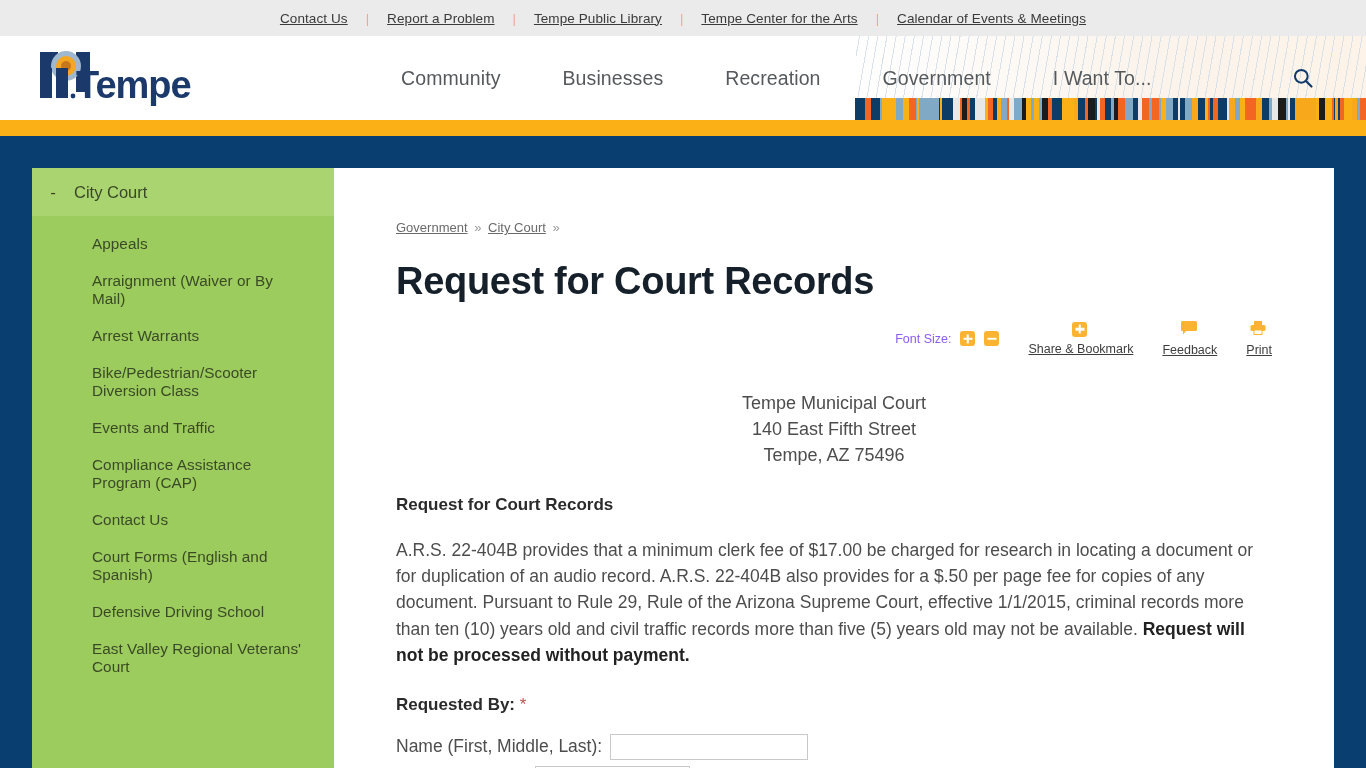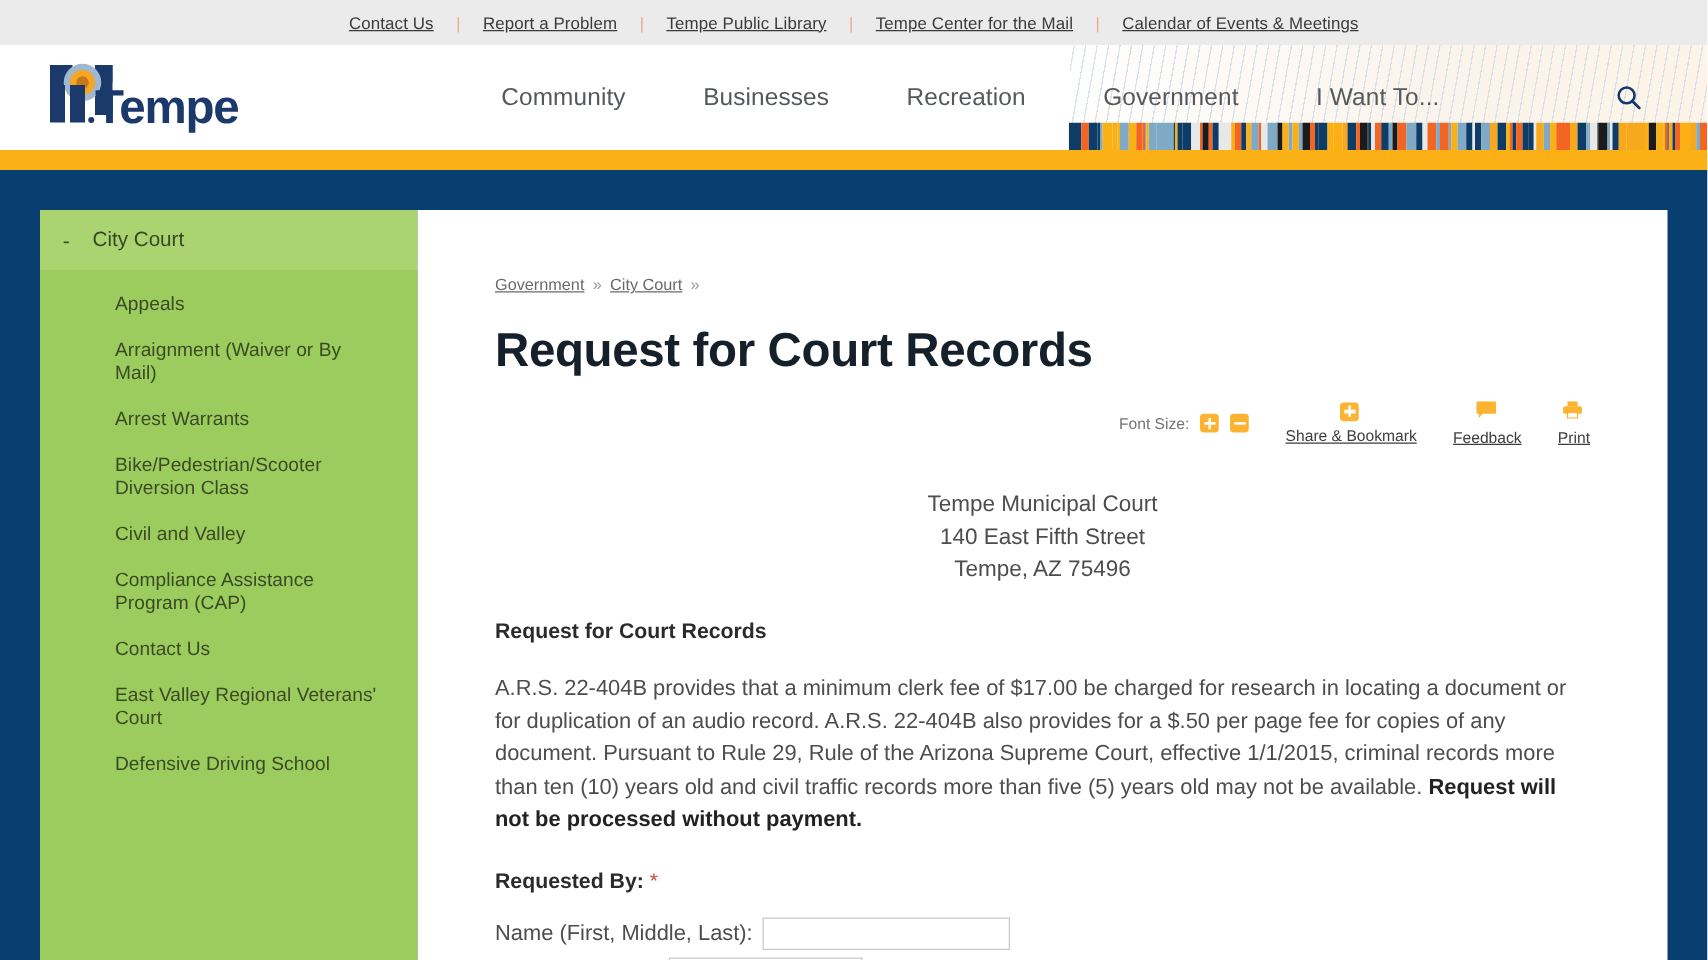--- a/index.html
+++ b/index.html
@@ -179,21 +179,21 @@
   
   .page-tools {
     display: flex;
     align-items: center;
     justify-content: flex-end;
     gap: 9px;
     font-size: 12.5px;
     color: #4a4a4a;
     margin-bottom: 34px;
   }
-  .page-tools .tool-label { color: #737373; }
+  .page-tools .tool-label { color: #8b5cf6; }
   .tool-link {
     color: #3d3d3d;
     text-decoration: underline;
     cursor: pointer;
     margin-left: 2px;
   }
   .tool-group { display: flex; align-items: center; gap: 5px; flex-direction: column; }
   .sq-icon {
     width: 15px; height: 15px;
     background: #fcb331;
@@ -269,21 +269,21 @@
 </head>
 <body>
 
 <div class="utility-bar">
   <span class="utility-link">Contact Us</span>
   <span class="utility-sep">|</span>
   <span class="utility-link">Report a Problem</span>
   <span class="utility-sep">|</span>
   <span class="utility-link">Tempe Public Library</span>
   <span class="utility-sep">|</span>
-  <span class="utility-link">Tempe Center for the Mail</span>
+  <span class="utility-link">Tempe Center for the Arts</span>
   <span class="utility-sep">|</span>
   <span class="utility-link">Calendar of Events &amp; Meetings</span>
 </div>
 
 <div class="masthead">
   <div class="masthead-deco"></div>
 
   <a class="logo">
     <svg width="200" height="64" viewBox="0 0 200 64" aria-hidden="true">
 
@@ -445,25 +445,26 @@
   <aside class="sidebar">
     <div class="sidebar-head">
       <span class="toggle">-</span>
       <span class="label">City Court</span>
     </div>
     <div class="sidebar-list">
       <a class="sidebar-item">Appeals</a>
       <a class="sidebar-item">Arraignment (Waiver or By Mail)</a>
       <a class="sidebar-item">Arrest Warrants</a>
       <a class="sidebar-item">Bike/Pedestrian/Scooter Diversion Class</a>
-      <a class="sidebar-item">Civil and Valley</a>
+      <a class="sidebar-item">Events and Traffic</a>
       <a class="sidebar-item">Compliance Assistance Program (CAP)</a>
       <a class="sidebar-item">Contact Us</a>
+      <a class="sidebar-item">Court Forms (English and Spanish)</a>
+      <a class="sidebar-item">Defensive Driving School</a>
       <a class="sidebar-item">East Valley Regional Veterans' Court</a>
-      <a class="sidebar-item">Defensive Driving School</a>
     </div>
   </aside>
 
   <main class="content">
 
     <div class="breadcrumb">
       <a>Government</a>
       <span class="sep">»</span>
       <a>City Court</a>
       <span class="sep">»</span>

